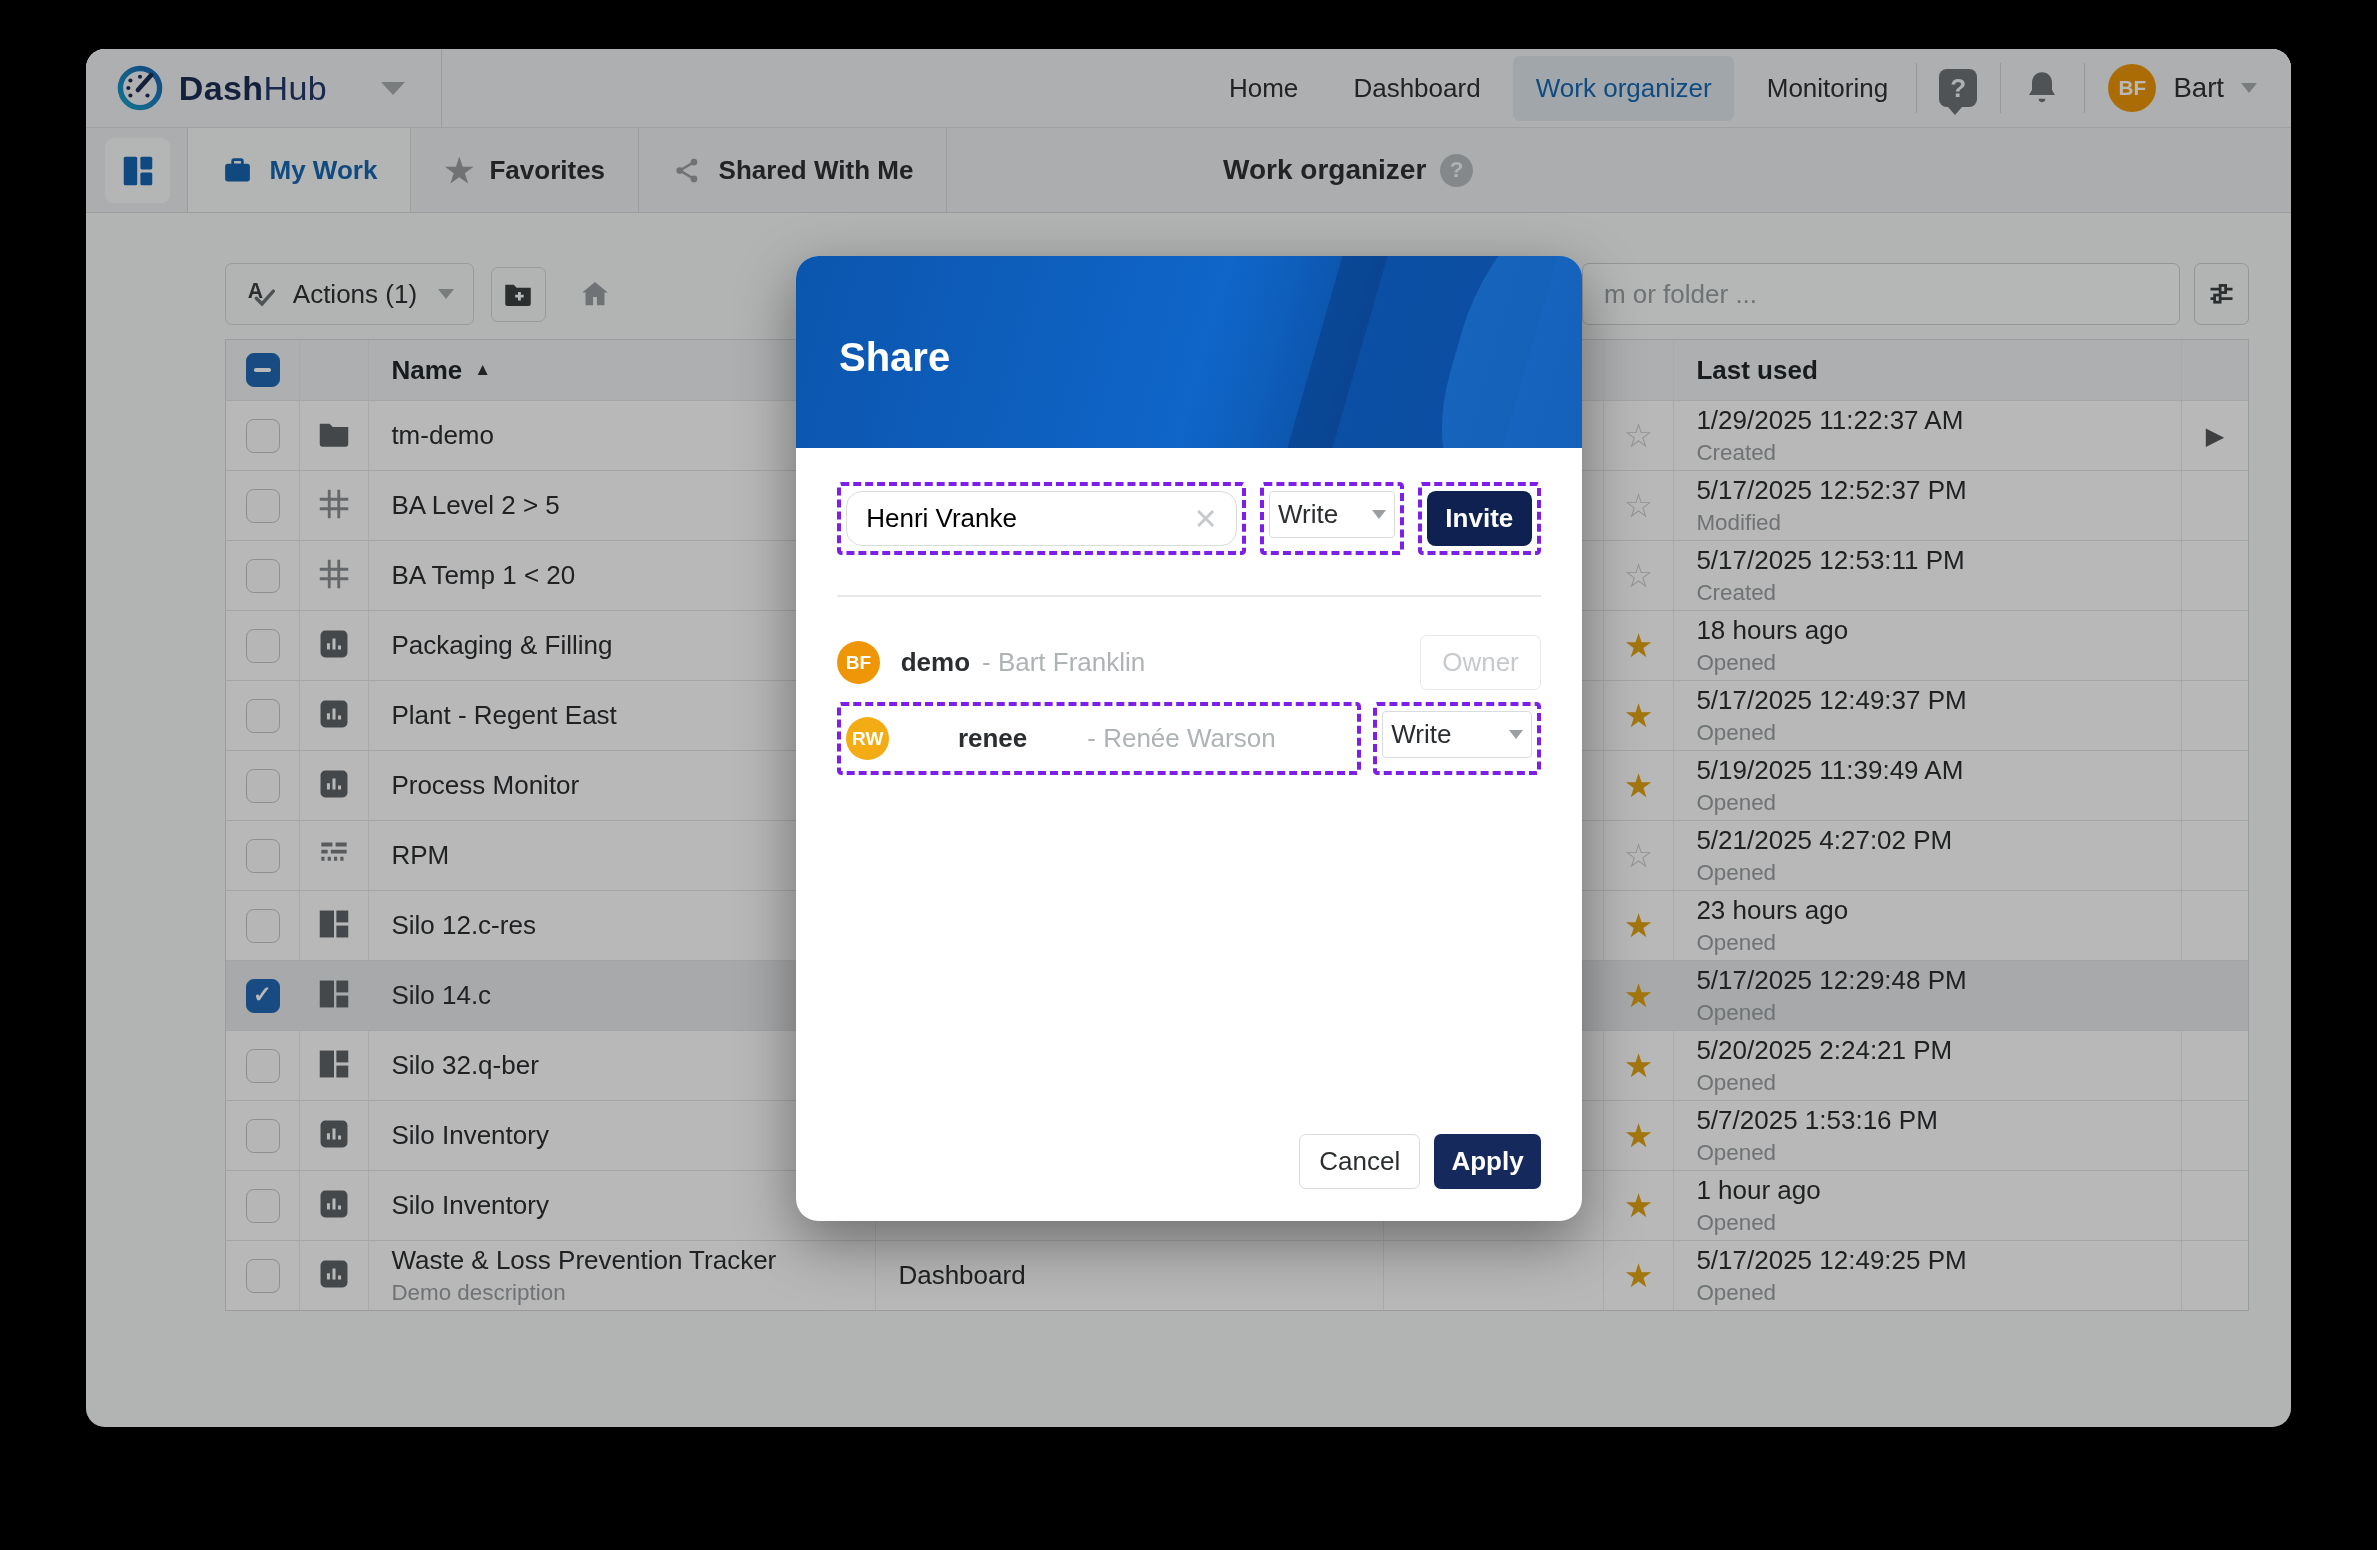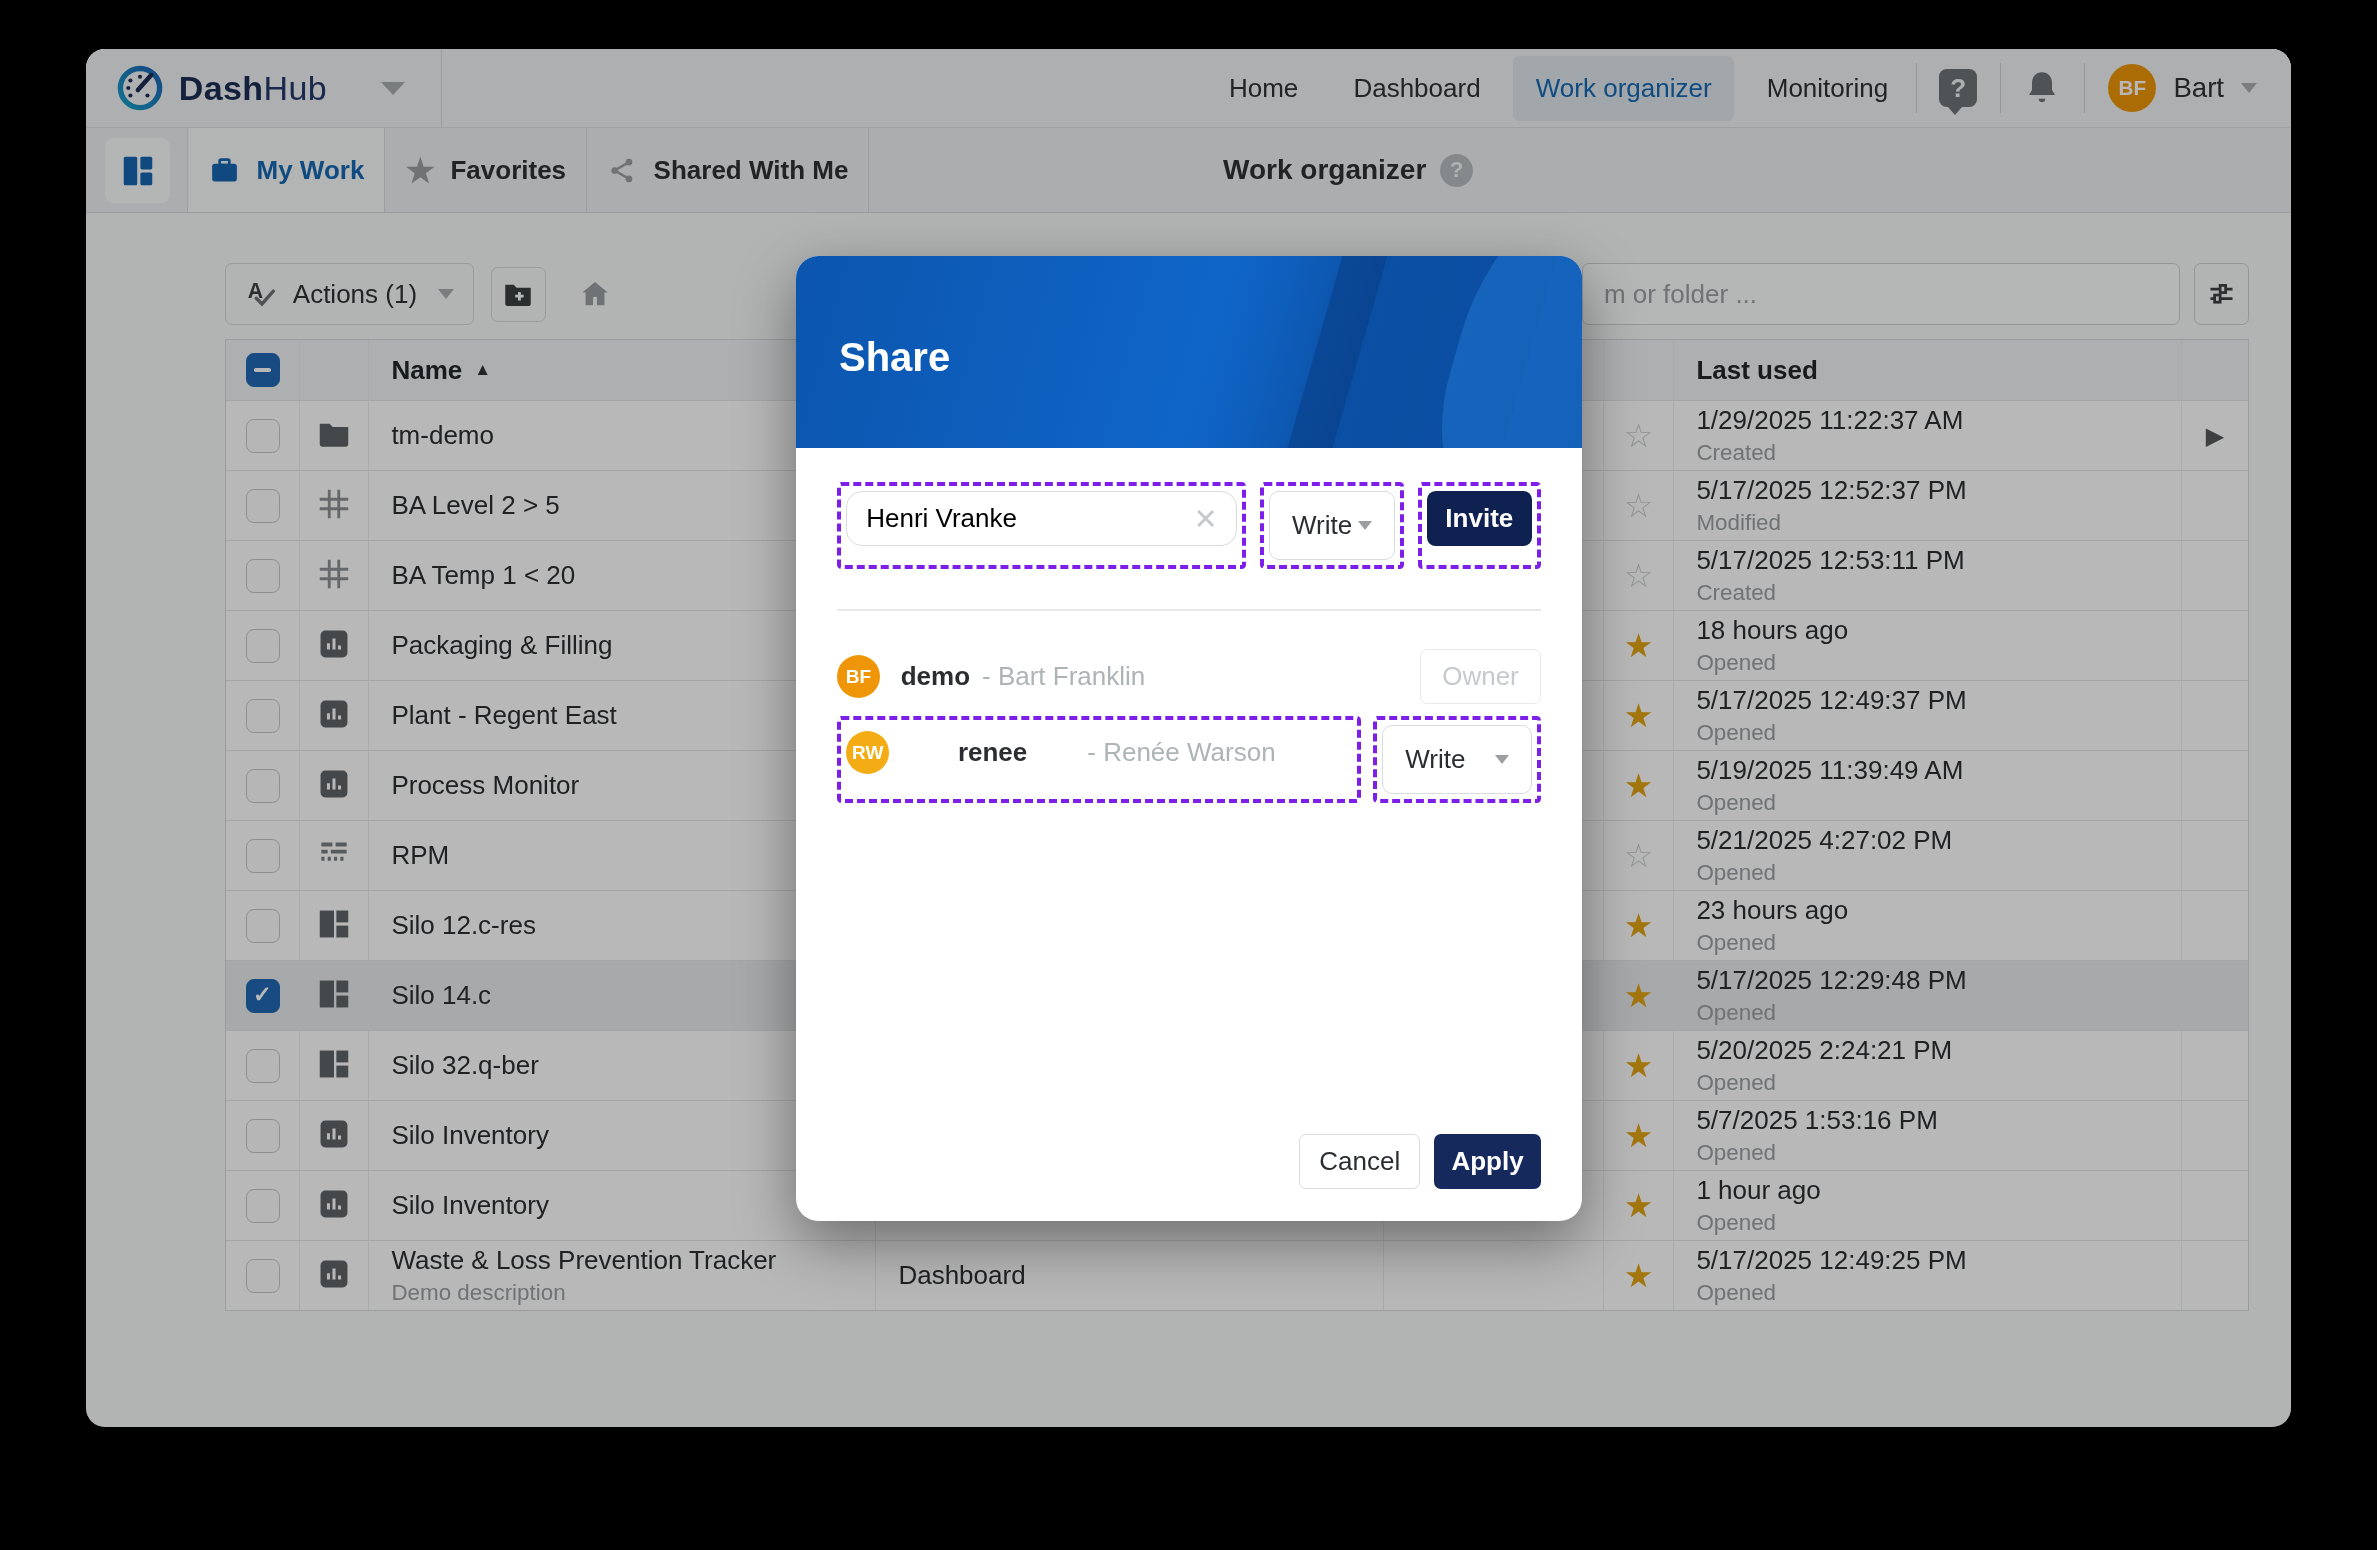--- a/index.html
+++ b/index.html
@@ -32,21 +32,21 @@
             display:flex; align-items:center; justify-content:center; }
   .userbox { display:flex; align-items:center; gap:17px; margin:0 34px 0 24px; }
   .username { font-size:27.6px; color:#2e3133; }
 
   
   .tabstrip { height:86px; background:#eef0f1; border-top:0.9px solid #dcdedf; border-bottom:0.9px solid #d6d8d9;
               display:flex; align-items:stretch; position:relative; }
   .side-btn { width:65px; height:65px; margin:10.3px 0 0 19px; background:#fafbfb; border-radius:8.6px;
               display:flex; align-items:center; justify-content:center; }
   .tabs { display:flex; margin-left:17px; }
-  .tab { display:flex; align-items:center; gap:15.5px; padding:0 20px; font-size:26px; font-weight:700;
+  .tab { display:flex; align-items:center; gap:15.5px; padding:0 33px; font-size:26px; font-weight:700;
          color:#2e3133; border-left:0.9px solid #d8dadb; cursor:pointer; }
   .tab:last-child { border-right:0.9px solid #d8dadb; }
   .tab.active { background:#f9fafa; color:#1568b3; }
   .tab .gstar { font-size:33px; color:#9b9fa1; }
   .page-title { position:absolute; left:1137px; top:0; height:100%; display:flex; align-items:center; gap:13.8px;
                 font-size:28px; font-weight:700; color:#2e3133; }
   .q-circle { width:33px; height:33px; border-radius:50%; background:#b9bdbf; color:#f4f5f5;
               font-size:22.4px; font-weight:700; display:flex; align-items:center; justify-content:center; }
 
   
@@ -103,22 +103,22 @@
   .m-title { position:absolute; left:43px; top:79px; font-size:40px; font-weight:700; color:#fff; }
   .m-body { flex:1; display:flex; flex-direction:column; padding:0 41px; }
   .dash { border:4.3px dashed #7d1fe8; border-radius:4.3px; padding:5.2px; }
   .grow { flex:1; }
   .invite-row { display:flex; gap:13.8px; margin-top:34px; align-items:stretch; }
   .inp-wrap { position:relative; }
   .invite-input { width:100%; height:55px; border:1.7px solid #d9dcdd; border-radius:16px;
                   font-size:26px; color:#000000; padding:0 52px 0 19px; font-family:inherit; }
   .clear-x { position:absolute; right:19px; top:50%; transform:translateY(-50%);
              color:#c6c9cb; font-size:29px; cursor:pointer; }
-  .sel { height:69px; border:1.7px solid #d9dcdd; border-radius:10px; background:#fff;
-         display:flex; align-items:center; font-size:26px; color:#2b2e30; padding:0 22px; cursor:pointer; }
+  .sel { height:47px; border:1.7px solid #d9dcdd; border-radius:4px; background:#fff;
+         display:flex; align-items:center; font-size:26px; color:#2b2e30; padding:0 8px; cursor:pointer; }
   .sel .caret { margin-left:auto; border-left-width:7.8px; border-right-width:7.8px; border-top-width:9.5px; border-top-color:#9b9fa1; }
   .sel-wrap { width:144px; }
   .sel-wrap2 { width:168px; }
   .btn-navy { border:none; border-radius:8.6px; background:#0f2150; color:#fff; font-size:26px;
               font-weight:600; cursor:pointer; font-family:inherit; }
   .invite-btn { width:105px; height:55px; }
   .m-divider { height:1.7px; background:#e6e8e9; margin-top:40px; }
   .access-h { margin-top:41px; font-size:34px; font-weight:700; color:#23272a; }
   .acc-row { display:flex; align-items:center; margin-top:38px; }
   .acc-row2 { display:flex; gap:12px; margin-top:12px; align-items:stretch; }

